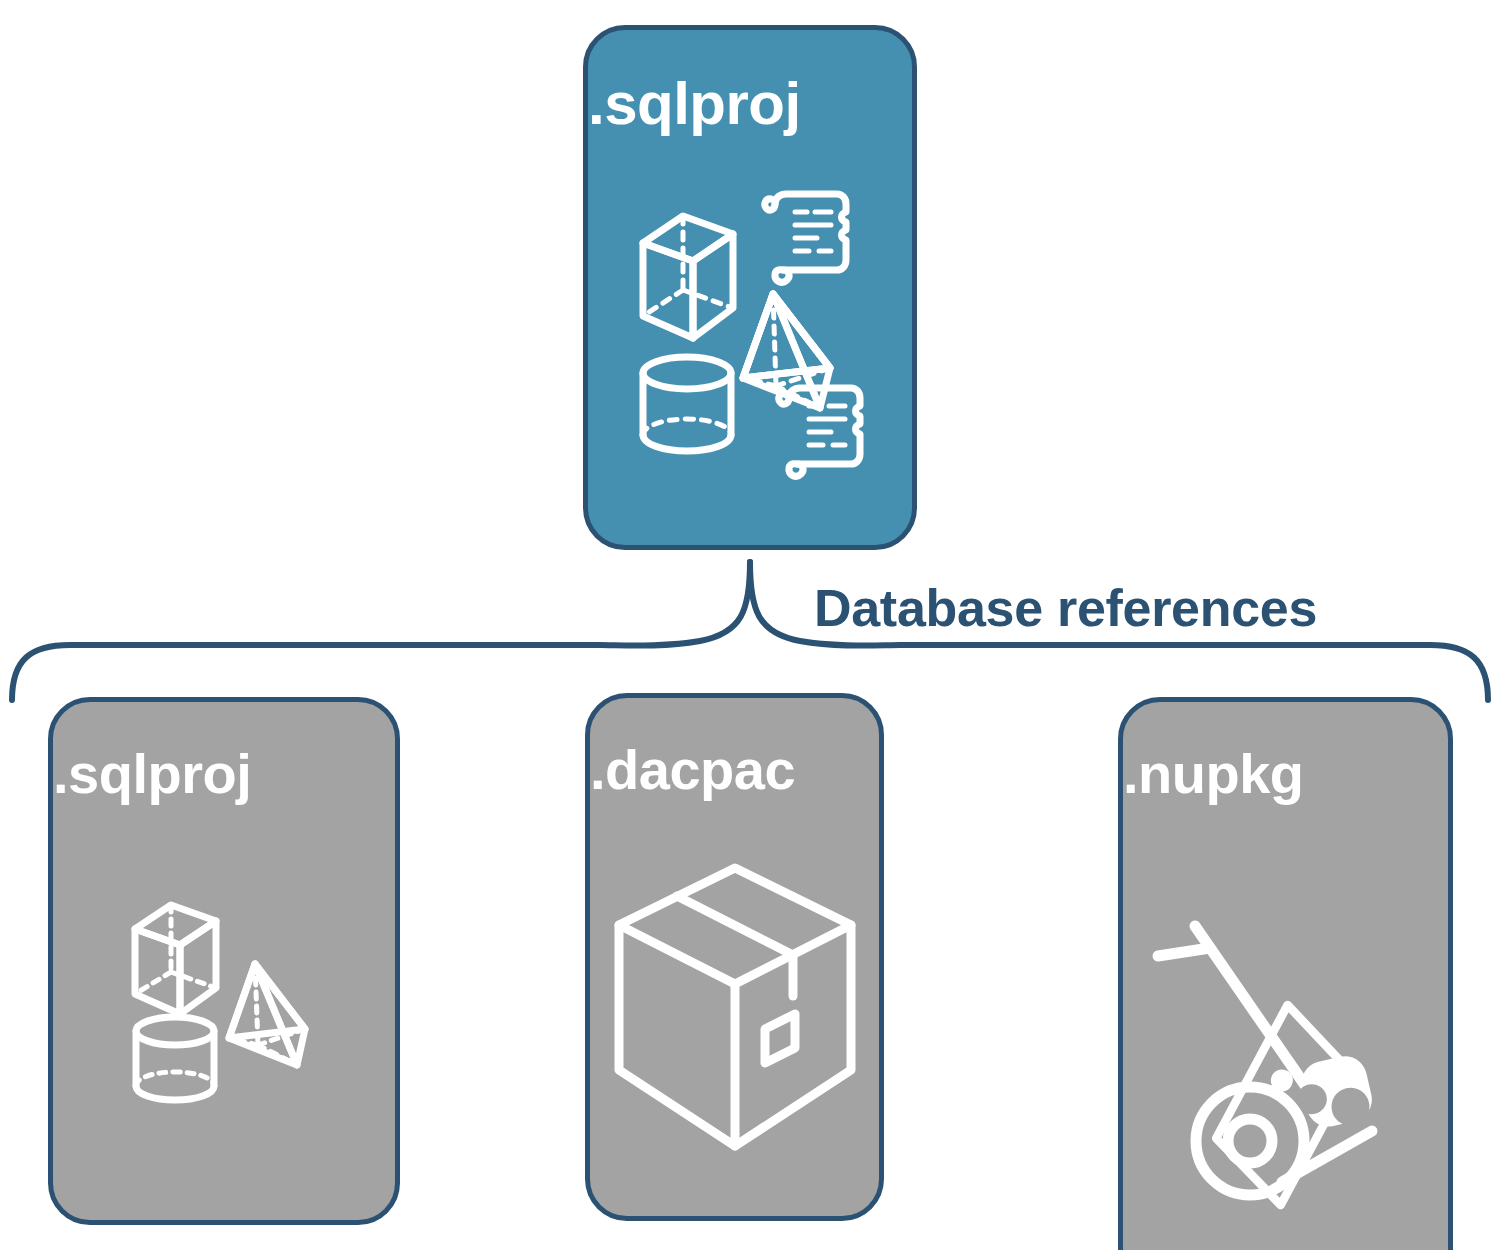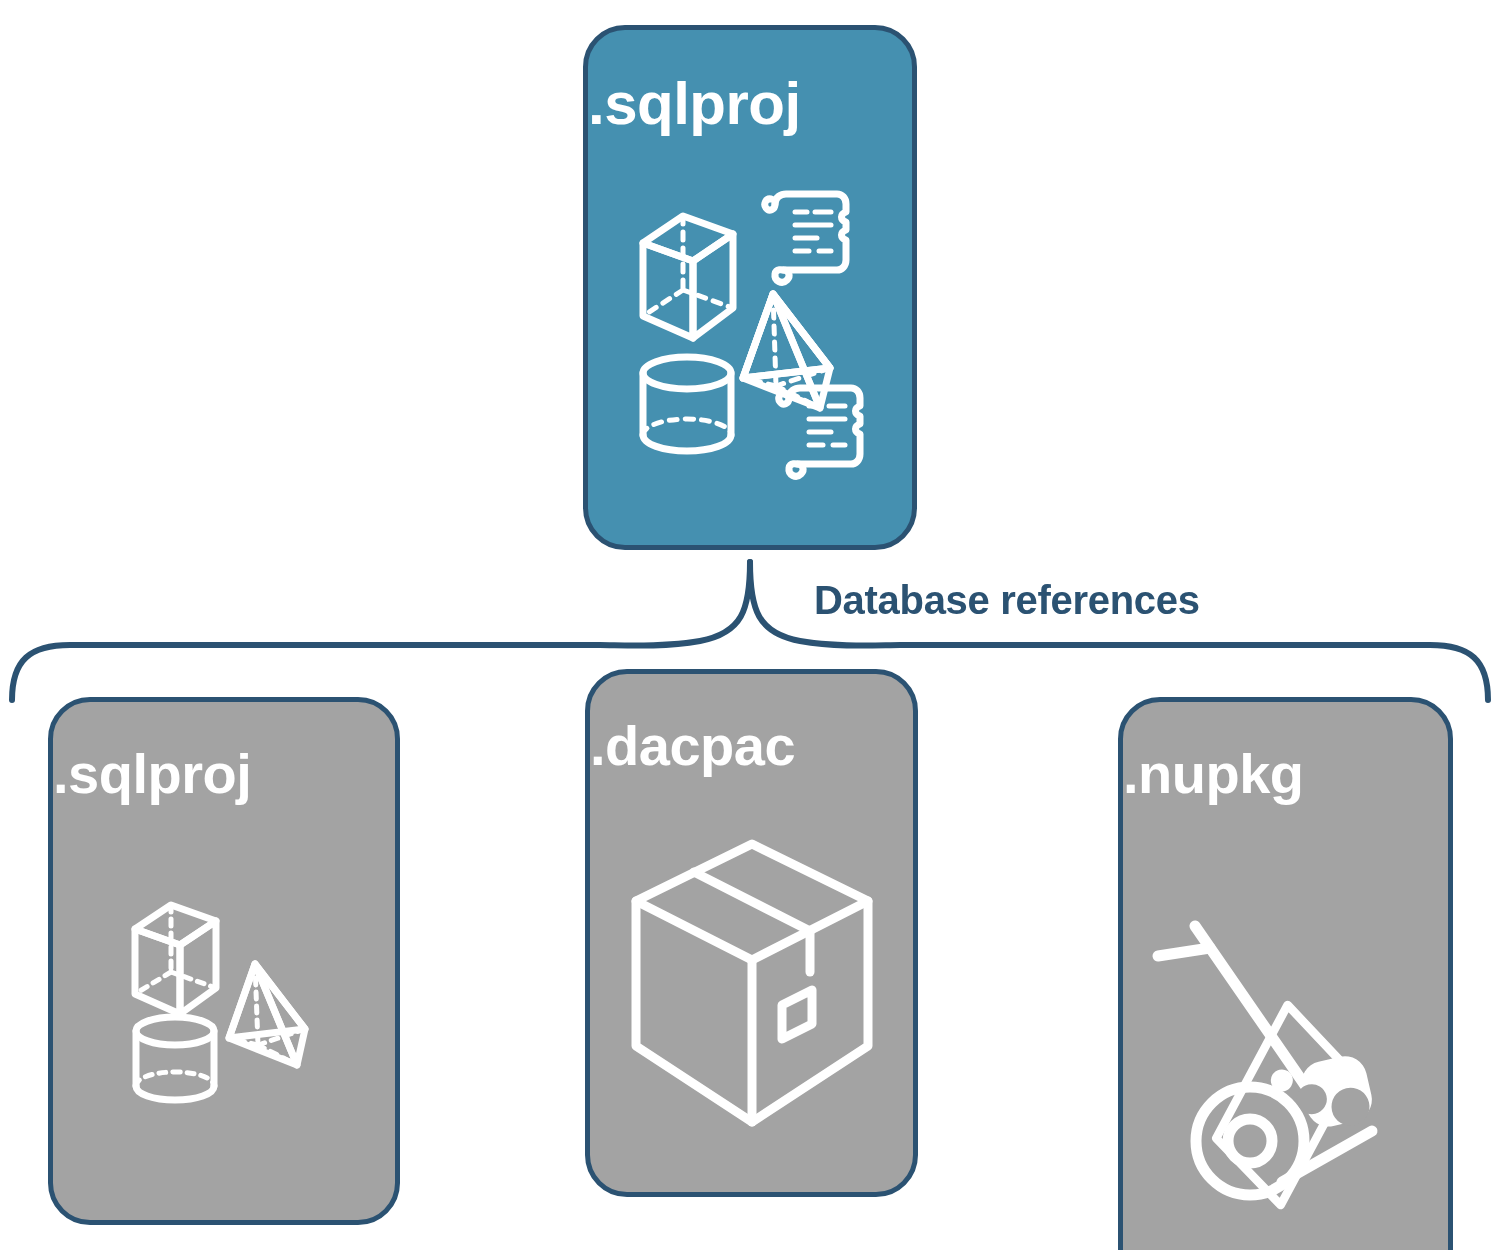--- a/index.html
+++ b/index.html
@@ -48,21 +48,21 @@
     top: 25px;
     width: 334px;
     height: 525px;
   }
   #node-root .node-title {
     font-size: 60px;
     margin-top: 44px;
   }
 
   #node-sqlproj-ref { left: 48px;   top: 697px; width: 352px; height: 528px; }
-  #node-dacpac-ref  { left: 585px;  top: 669px; width: 333px; height: 528px; }
+  #node-dacpac-ref  { left: 585px;  top: 693px; width: 299px; height: 528px; }
   #node-nupkg-ref   { left: 1118px; top: 697px; width: 335px; height: 625px; }
 
   .node-card.gray .node-title {
     font-size: 56px;
     margin-top: 44px;
   }
 
   .node-art {
     position: relative;
     flex: 1 1 auto;
@@ -81,21 +81,21 @@
     width: 1500px;
     height: 150px;
     pointer-events: none;
   }
 
   
   #brace-label {
     position: absolute;
     left: 814px;
     top: 578px;
-    font-size: 40px;
+    font-size: 52px;
     font-weight: bold;
     color: #2B5272;
     white-space: nowrap;
     letter-spacing: -0.3px;
     user-select: none;
   }
 </style>
 </head>
 <body>
 

